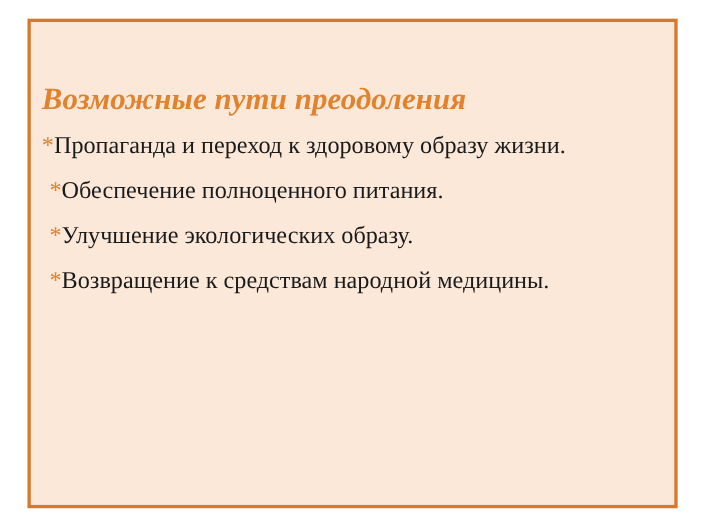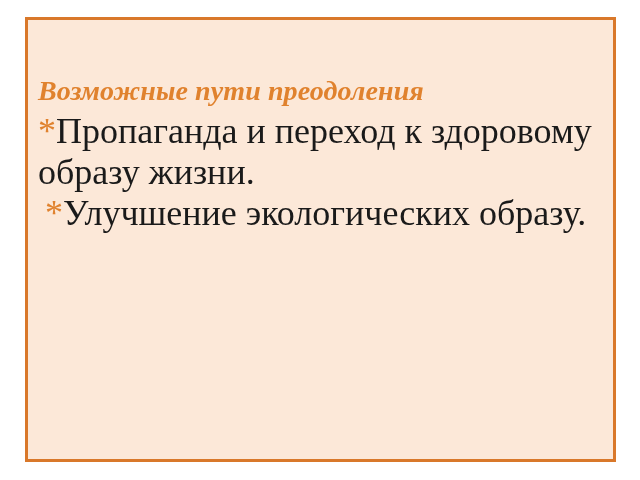--- a/index.html
+++ b/index.html
@@ -57,21 +57,21 @@
   .bullet-list {
     margin: 0;
     padding: 0;
     list-style: none;
   }
 
   .bullet-item {
     margin: 0;
     padding: 0;
     font-family: "Liberation Serif", "DejaVu Serif", serif;
-    font-size: 36px;
+    font-size: 22px;
     line-height: 41px;
     color: #1a1a1a;
     text-indent: 0;
   }
 
   
   .bullet-item.indented {
     padding-left: 7px;
   }
 
@@ -95,23 +95,29 @@
     <div id="text-block">
 
       <div class="slide-heading">Возможные пути преодоления</div>
 
       <ul class="bullet-list">
 
         <li class="bullet-item">
           <span class="bullet-marker">*</span><span class="bullet-text">Пропаганда и переход к здоровому образу жизни.</span>
         </li>
 
+        <li class="bullet-item indented">
+          <span class="bullet-marker">*</span><span class="bullet-text">Обеспечение полноценного питания.</span>
+        </li>
 
         <li class="bullet-item indented">
           <span class="bullet-marker">*</span><span class="bullet-text">Улучшение экологических образу.</span>
         </li>
 
+        <li class="bullet-item indented">
+          <span class="bullet-marker">*</span><span class="bullet-text">Возвращение к средствам народной медицины.</span>
+        </li>
 
       </ul>
 
     </div>
   </div>
 </div>
 
 </body></html>

